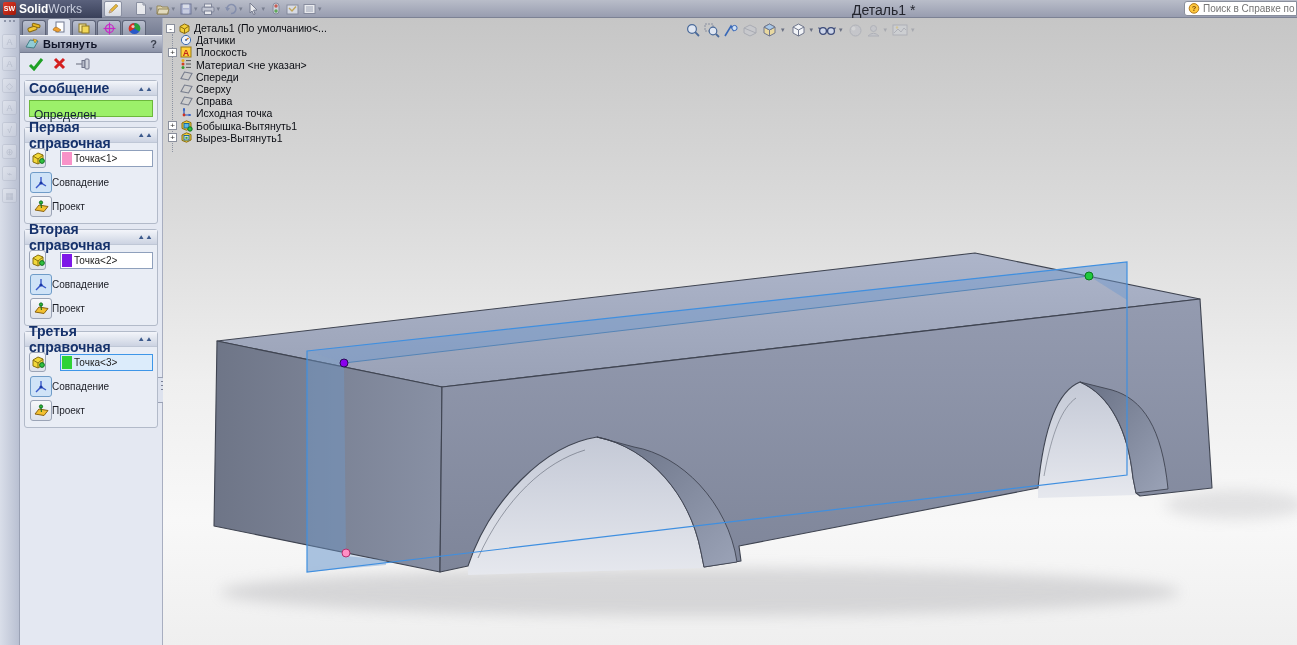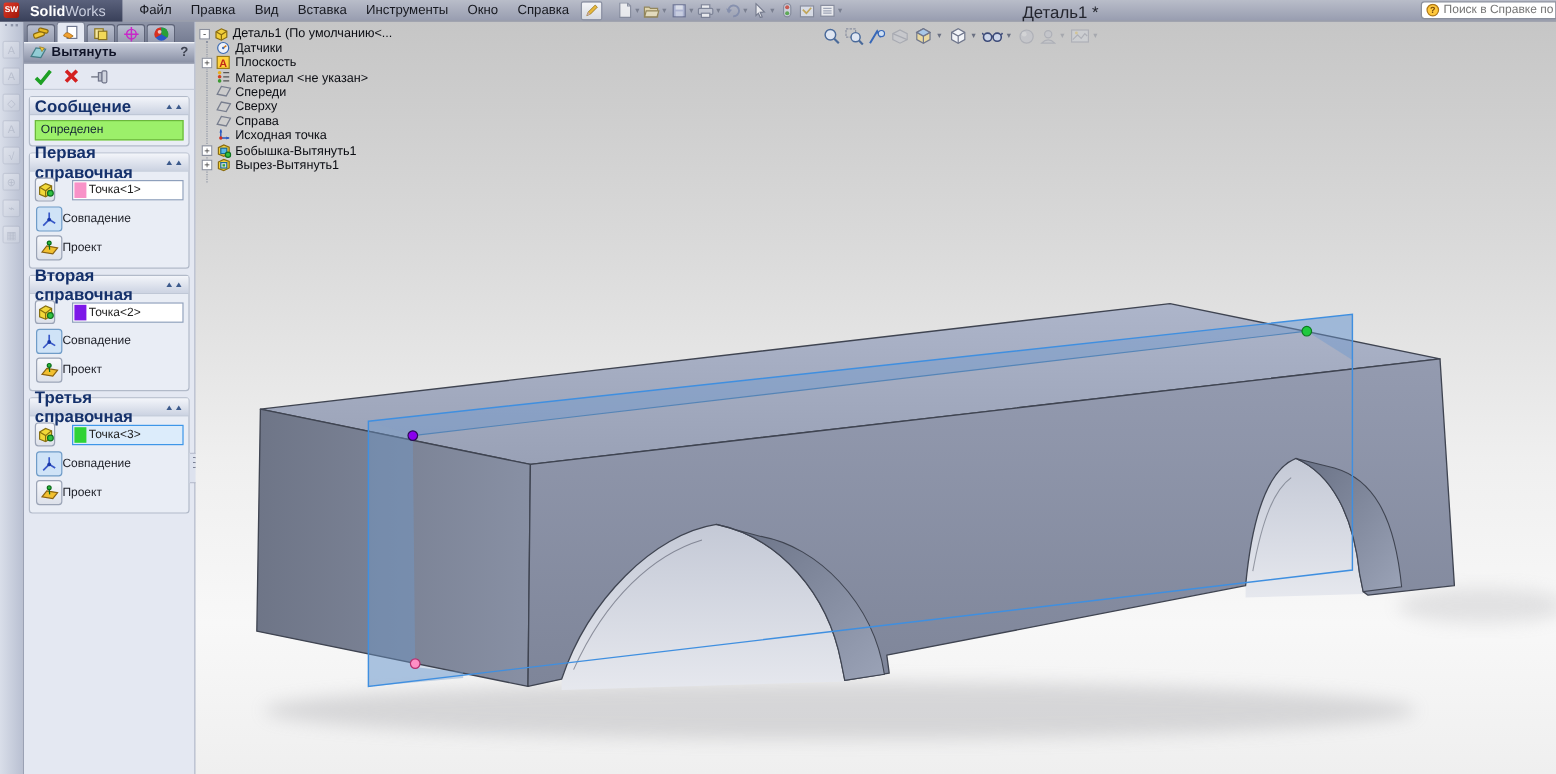--- a/index.html
+++ b/index.html
@@ -4,21 +4,21 @@
 <style>
   * { margin:0; padding:0; box-sizing:border-box; font-family:"Liberation Sans", sans-serif; }
   html,body { width:1297px; height:645px; overflow:hidden; background:#e8e8e8; }
   #app { position:relative; width:1297px; height:645px; }
 
   
   #menubar { position:absolute; left:0; top:0; width:1297px; height:18px;
     background:linear-gradient(#b9bdc9,#989db0); border-bottom:1px solid #7c8294;
     display:flex; align-items:center; z-index:50;}
   #logo { height:18px; width:102px; background:linear-gradient(#5a617c,#394059);
-    display:flex; align-items:center; padding-left:3px; gap:9px; }
+    display:flex; align-items:center; padding-left:3px; gap:3px; }
   #logo .sw-cube { width:13px; height:13px; background:linear-gradient(135deg,#e03a2a,#a01808);
     border-radius:2px; color:#fff; font-size:7px; font-weight:bold; display:flex;
     align-items:center; justify-content:center; }
   #logo .sw-text { color:#fff; font-size:12px; letter-spacing:0; }
   #logo .sw-text b { font-weight:bold; }
   #logo .sw-text span { color:#c9cede; font-weight:normal; }
   .menus { display:flex; align-items:center; margin-left:6px; }
   .menu-item { font-size:11px; color:#16181f; padding:2px 8px; cursor:default; }
   .pencil-btn { width:18px; height:16px; margin-left:2px; border:1px solid #8a90a2;
     border-radius:2px; background:linear-gradient(#f4f5f8,#d7dae2); display:flex;
@@ -57,22 +57,22 @@
   #pm-header .pm-title { font-size:11px; font-weight:bold; color:#101428; flex:1; }
   #pm-header .pm-help { font-size:11px; font-weight:bold; color:#3c414f; }
   #pm-actions { height:22px; display:flex; align-items:center; gap:9px; padding-left:8px;
     border-bottom:1px solid #c6cdda; }
   .section { margin:5px 4px 0 4px; border:1px solid #b2bac9; border-radius:3px; background:#e9edf5; }
   .section-hd { height:15px; background:linear-gradient(#f3f5fa,#ccd3e2);
     border-bottom:1px solid #bfc7d6; display:flex; align-items:center; padding:0 4px; }
   .section-hd .s-label { flex:1; font-size:14px; font-weight:bold; color:#15316b; }
   .section-hd .chevron { font-size:8px; color:#3c5a8c; transform:scaleY(.8); }
   .section-bd { padding:5px 4px 6px 4px; }
-  #msg-box { background:#9cf06a; border:1px solid #6cb83c; font-size:10px; color:#123;
-    padding:2px 4px; height:17px; }
+  #msg-box { background:#9cf06a; border:1px solid #6cb83c; font-size:12px; color:#123;
+    padding:7px 4px; height:17px; }
   .ref-row { display:flex; align-items:center; gap:14px; margin-bottom:4px; }
   .pick-btn { width:22px; height:20px; border:1px solid #9ba4b6; border-radius:3px;
     background:linear-gradient(#f7f8fb,#dde1ea); display:flex; align-items:center; justify-content:center; }
   .ref-field { flex:1; height:17px; background:#fff; border:1px solid #8fa0bc;
     display:flex; align-items:center; gap:2px; padding-left:1px; }
   .ref-field.active { background:#dcecfb; border:1px solid #3e96e8; }
   .swatch { width:10px; height:13px; flex:0 0 auto; }
   .ref-field input { border:none; outline:none; background:transparent; font-size:10px; color:#222; width:78px; }
   .opt-row { display:flex; align-items:center; margin:3px 0 0 1px; }
   .opt-btn { width:22px; height:21px; border:1px solid #9ba4b6; border-radius:3px;
@@ -106,29 +106,20 @@
   svg { display:block; }
 </style>
 </head>
 <body>
 <div id="app">
 
 <div id="menubar">
   <div id="logo">
     <div class="sw-cube">SW</div>
     <div class="sw-text"><b>Solid</b><span>Works</span></div>
-  </div>
-  <div class="menus">
-    <span class="menu-item">Файл</span>
-    <span class="menu-item">Правка</span>
-    <span class="menu-item">Вид</span>
-    <span class="menu-item">Вставка</span>
-    <span class="menu-item">Инструменты</span>
-    <span class="menu-item">Окно</span>
-    <span class="menu-item">Справка</span>
   </div>
   <div class="pencil-btn">
     <svg width="11" height="11" viewBox="0 0 11 11">
           <path d="M1 10 L2.2 7 L8 1.2 L9.8 3 L4 8.8 Z" fill="#e8b83c" stroke="#8a6a18" stroke-width=".6"></path>
           <path d="M1 10 L2.2 7 L4 8.8 Z" fill="#caa"></path>
         </svg>
   </div>
   <div class="tb-sep"></div>
   <div class="std-toolbar">
     <span class="tbi">

